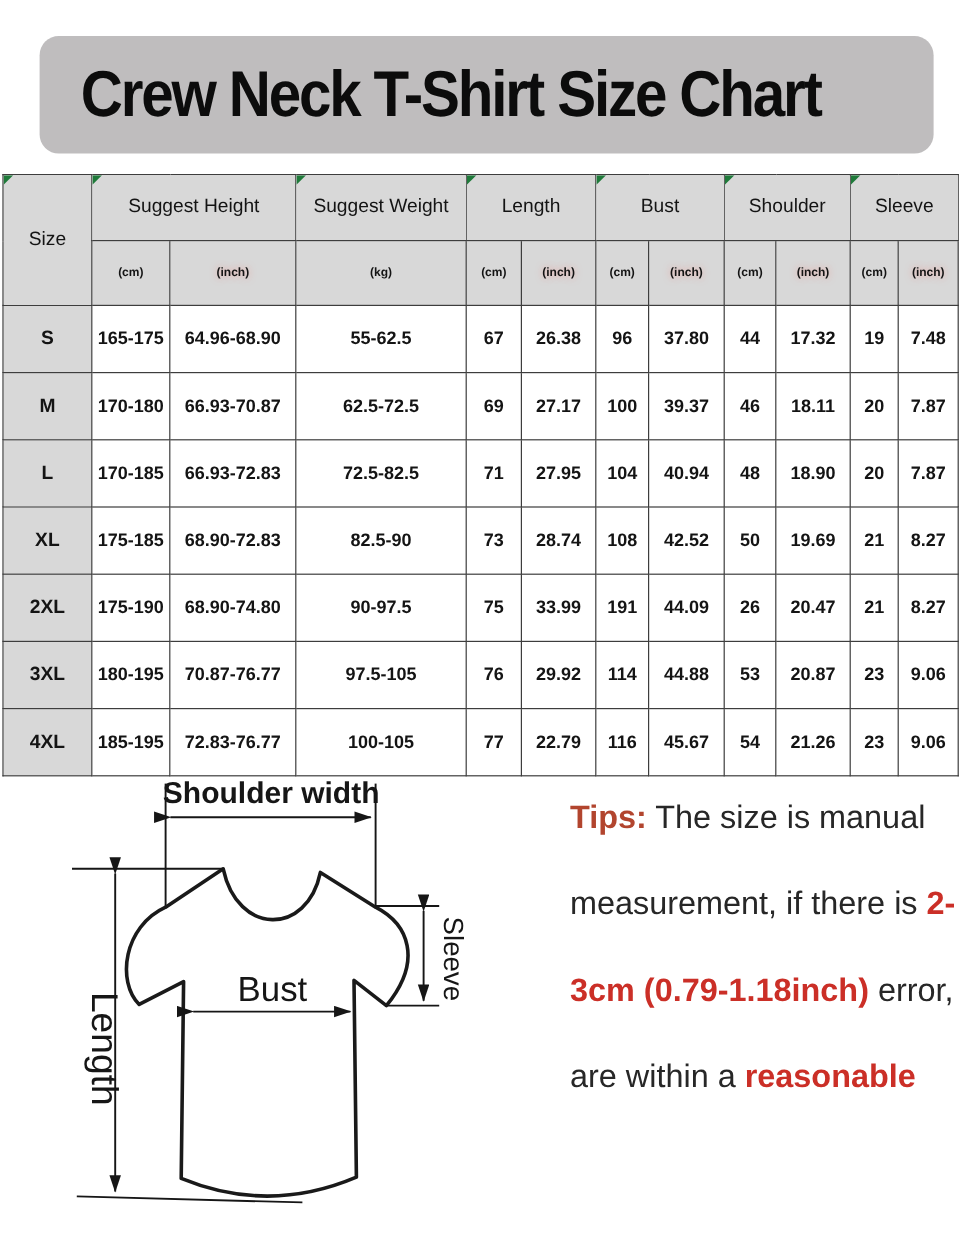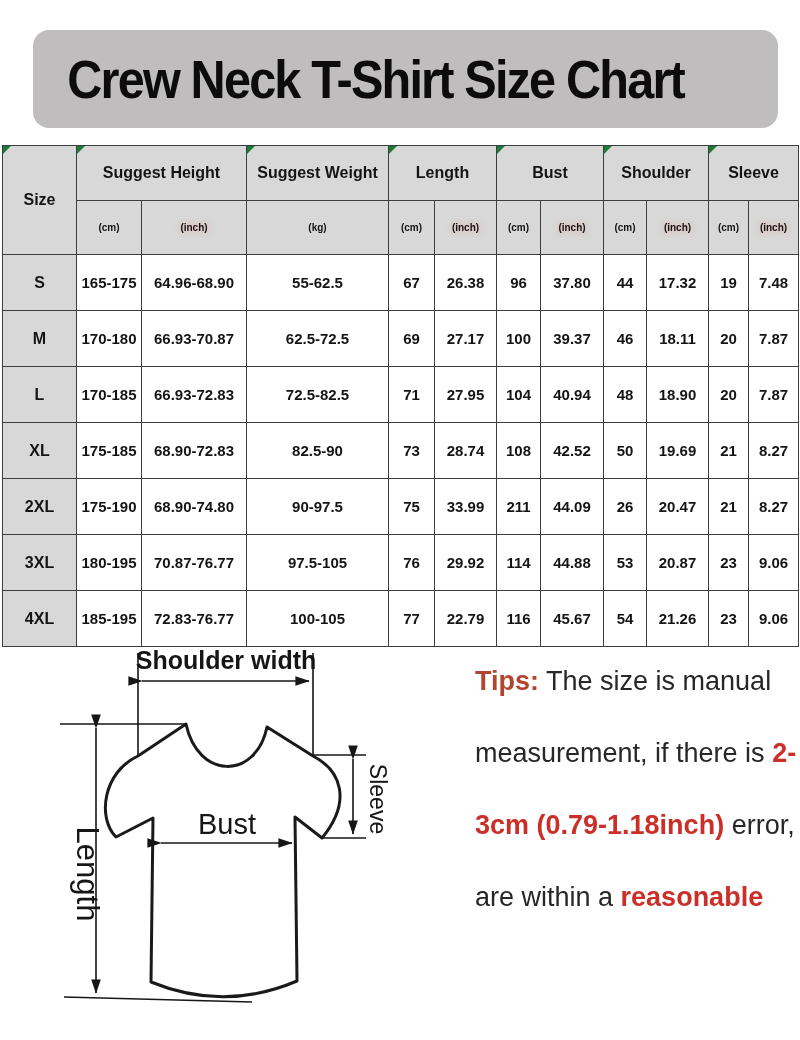--- a/index.html
+++ b/index.html
@@ -27,21 +27,21 @@
     transform:scaleX(0.9);transform-origin:center;white-space:nowrap;
   }
   table.size-table{
     position:absolute;left:2px;top:145px;width:796px;
     border-collapse:collapse;table-layout:fixed;
   }
   .size-table th,.size-table td{
     border:1px solid var(--border);text-align:center;vertical-align:middle;
     padding:0;color:var(--ink);overflow:hidden;
   }
-  .size-table thead tr.grp th{height:54px;background:var(--header-bg);font-size:16px;font-weight:700;position:relative;margin-left:48px;}
+  .size-table thead tr.grp th{height:54px;background:var(--header-bg);font-size:16px;font-weight:400;position:relative;margin-left:48px;}
   .size-table thead tr.sub th{height:53px;background:var(--header-bg);font-size:10px;font-weight:700;}
   .size-table tbody tr{height:56px;}
   .size-table tbody th{background:var(--header-bg);font-size:16px;font-weight:700;}
   .size-table tbody td{background:#ffffff;font-size:15px;font-weight:700;}
   .inch{color:var(--inch-red);text-shadow:0 0 6px rgba(255,130,120,.55);}
   .gmark::before{
     content:"";position:absolute;top:0;left:0;width:0;height:0;
     border-top:8px solid var(--marker-green);border-right:8px solid transparent;
   }
   svg.diagram{position:absolute;left:0;top:640px;}
@@ -154,21 +154,21 @@
         <td>21</td>
         <td>8.27</td>
       </tr>
       <tr>
         <th>2XL</th>
         <td>175-190</td>
         <td>68.90-74.80</td>
         <td>90-97.5</td>
         <td>75</td>
         <td>33.99</td>
-        <td>211</td>
+        <td>191</td>
         <td>44.09</td>
         <td>26</td>
         <td>20.47</td>
         <td>21</td>
         <td>8.27</td>
       </tr>
       <tr>
         <th>3XL</th>
         <td>180-195</td>
         <td>70.87-76.77</td>

